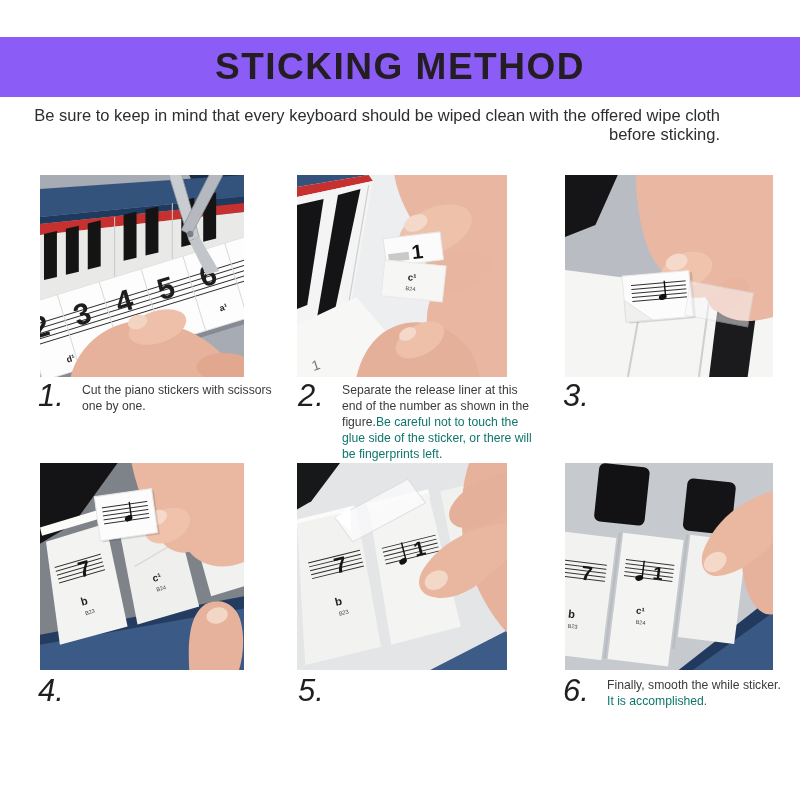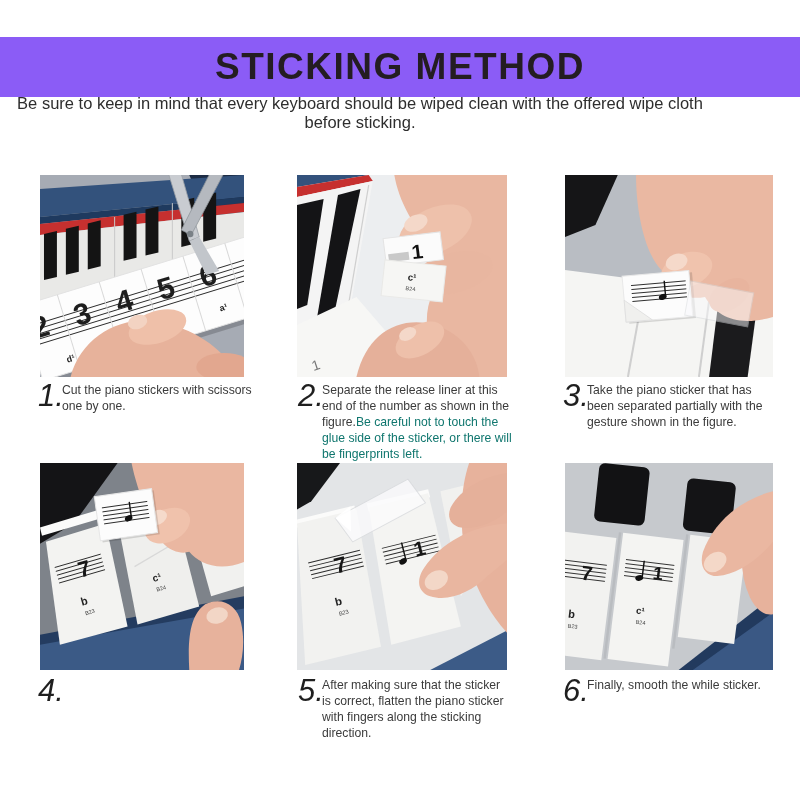--- a/index.html
+++ b/index.html
@@ -8,21 +8,21 @@
     font-family:"Liberation Sans","DejaVu Sans",sans-serif;
   }
   .banner{
     position:absolute;left:0;top:37px;width:800px;height:60px;
     background:#8b5cf6;display:flex;align-items:center;justify-content:center;
   }
   .banner h1{
     margin:0;font-size:37px;font-weight:600;letter-spacing:1.5px;color:#241d22;
   }
   .intro{
-    position:absolute;left:0;top:94px;width:720px;text-align:center;
+    position:absolute;left:0;top:106px;width:720px;text-align:right;
     font-size:16.5px;color:#2e2e2e;
   }
   .photo{position:absolute;overflow:hidden;background:#9aa0a8;}
   .photo svg{display:block;width:100%;height:100%;}
   
   #p1{left:40px;top:175px;width:204px;height:202px;}
   #p2{left:297px;top:175px;width:210px;height:202px;}
   #p3{left:565px;top:175px;width:208px;height:202px;}
   #p4{left:40px;top:463px;width:204px;height:207px;}
   #p5{left:297px;top:463px;width:210px;height:207px;}
@@ -32,21 +32,21 @@
   #c2{left:298px;top:382px;}
   #c3{left:563px;top:382px;}
   #c4{left:38px;top:677px;}
   #c5{left:298px;top:677px;}
   #c6{left:563px;top:677px;}
   .step-num{
     position:absolute;left:0;top:-4px;
     font-size:31px;font-style:italic;font-weight:400;color:#1f1f1f;
   }
   .step-text{
-    margin-left:24px;width:190px;
+    margin-left:44px;width:190px;
     font-size:12.2px;line-height:1.32;color:#3b3b3b;
   }
   .note{color:#0f766e;}
   .note.block-note{display:block;}
   
   text{font-family:"Liberation Sans","DejaVu Sans",sans-serif;}
 </style>
 </head>
 <body>
 
@@ -340,25 +340,23 @@
 <div class="caption" id="c1">
   <span class="step-num">1.</span>
   <div class="step-text"><span>Cut the piano stickers with scissors one by one.</span></div>
 </div>
 <div class="caption" id="c2">
   <span class="step-num">2.</span>
   <div class="step-text"><span>Separate the release liner at this end of the number as shown in the figure.</span><span class="note">Be careful not to touch the glue side of the sticker, or there will be fingerprints left.</span></div>
 </div>
 <div class="caption" id="c3">
   <span class="step-num">3.</span>
-  <div class="step-text"><span>Take the piano sticker that has been separated partially with the gesture shown in the figure.</span></div>
 </div>
 <div class="caption" id="c4">
   <span class="step-num">4.</span>
 </div>
 <div class="caption" id="c5">
   <span class="step-num">5.</span>
-  <div class="step-text"><span>After making sure that the sticker is correct, flatten the piano sticker with fingers along the sticking direction.</span></div>
 </div>
 <div class="caption" id="c6">
   <span class="step-num">6.</span>
-  <div class="step-text"><span>Finally, smooth the while sticker.</span></div>
+  <div class="step-text"><span>Finally, smooth the while sticker.</span><span class="note block-note">It is accomplished.</span></div>
 </div>
 
 </body></html>

